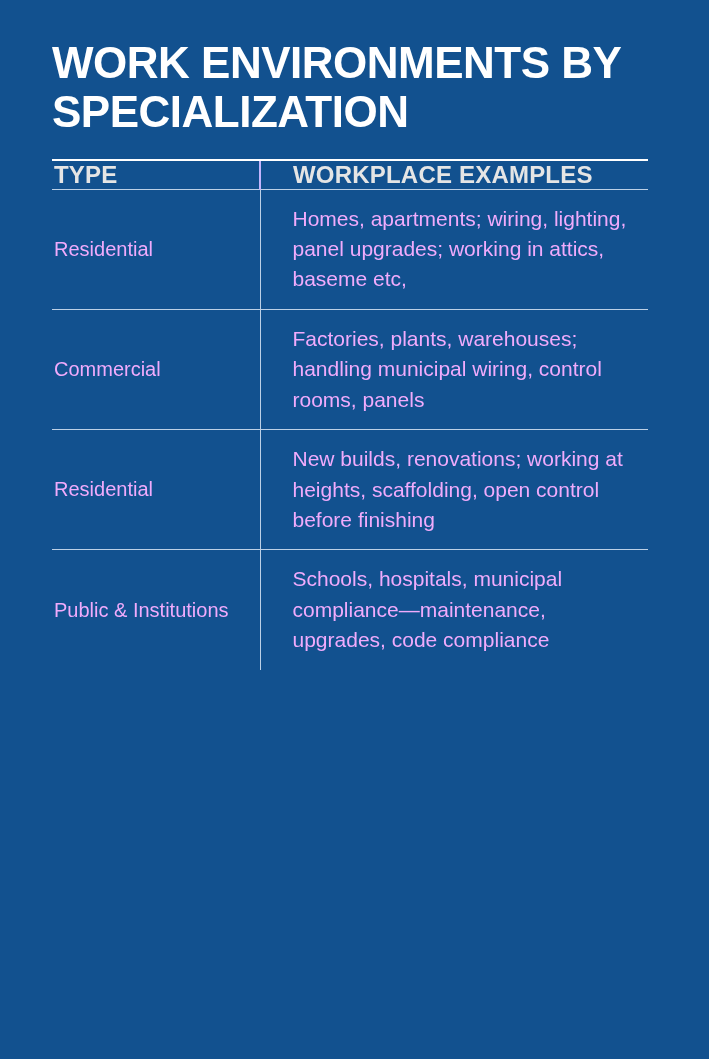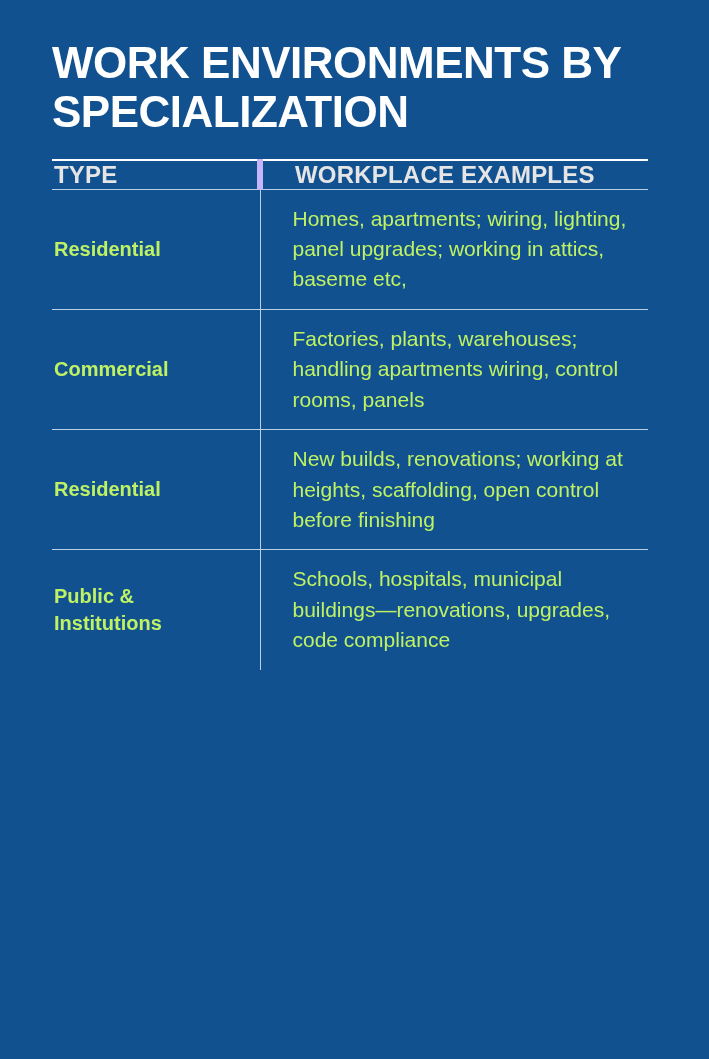--- a/index.html
+++ b/index.html
@@ -52,30 +52,30 @@
     padding: 17px 0 17px 0;
     border-top: 2px solid #ffffff;
     border-bottom: 1px solid #bcd0e6;
     text-transform: uppercase;
   }
   thead th.type-head {
     padding-left: 2px;
   }
   thead th.example-head {
     padding-left: 32px;
-    border-left: 6px solid #c4b5fd;
+    border-left: 2px solid #c4b5fd;
   }
   tbody td {
     border-bottom: 1px solid #bcd0e6;
-    color: #bef264;
+    color: #f0abfc;
     font-size: 21px;
     line-height: 1.45;
   }
   tbody td.type-cell {
-    font-weight: bold;
+    font-weight: normal;
     font-size: 20px;
     padding: 14px 14px 14px 2px;
     line-height: 1.35;
   }
   tbody td.example-cell {
     border-left: 1px solid #bcd0e6;
     padding: 14px 4px 14px 32px;
     font-weight: 400;
   }
   tbody tr:last-child td {
@@ -100,26 +100,26 @@
         <th class="example-head">WORKPLACE EXAMPLES</th>
       </tr>
     </thead>
     <tbody>
       <tr>
         <td class="type-cell">Residential</td>
         <td class="example-cell">Homes, apartments; wiring, lighting, panel upgrades; working in attics, baseme etc,</td>
       </tr>
       <tr>
         <td class="type-cell">Commercial</td>
-        <td class="example-cell">Factories, plants, warehouses; handling apartments wiring, control rooms, panels</td>
+        <td class="example-cell">Factories, plants, warehouses; handling municipal wiring, control rooms, panels</td>
       </tr>
       <tr>
         <td class="type-cell">Residential</td>
         <td class="example-cell">New builds, renovations; working at heights, scaffolding, open control before finishing</td>
       </tr>
       <tr>
         <td class="type-cell">Public &amp; Institutions</td>
-        <td class="example-cell">Schools, hospitals, municipal buildings—renovations, upgrades, code compliance</td>
+        <td class="example-cell">Schools, hospitals, municipal compliance—maintenance, upgrades, code compliance</td>
       </tr>
     </tbody>
   </table>
 
 </div>
 
 </body></html>

